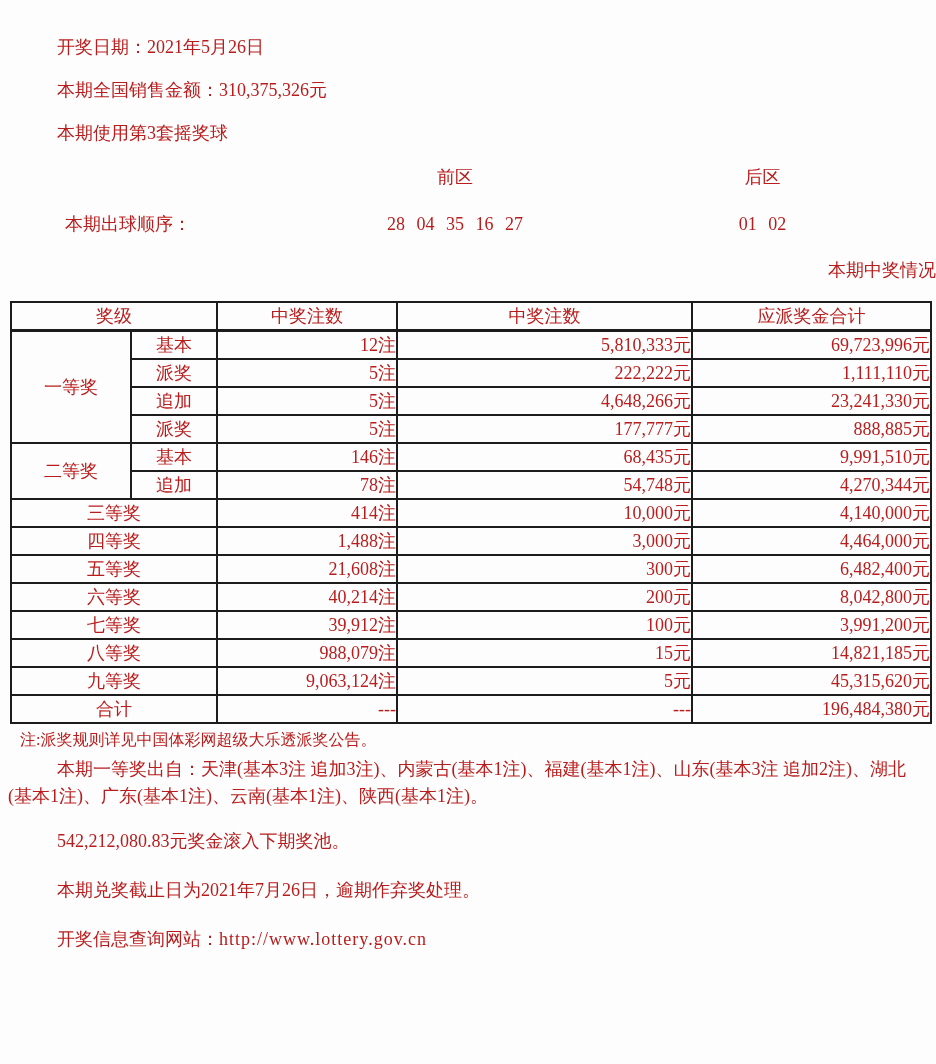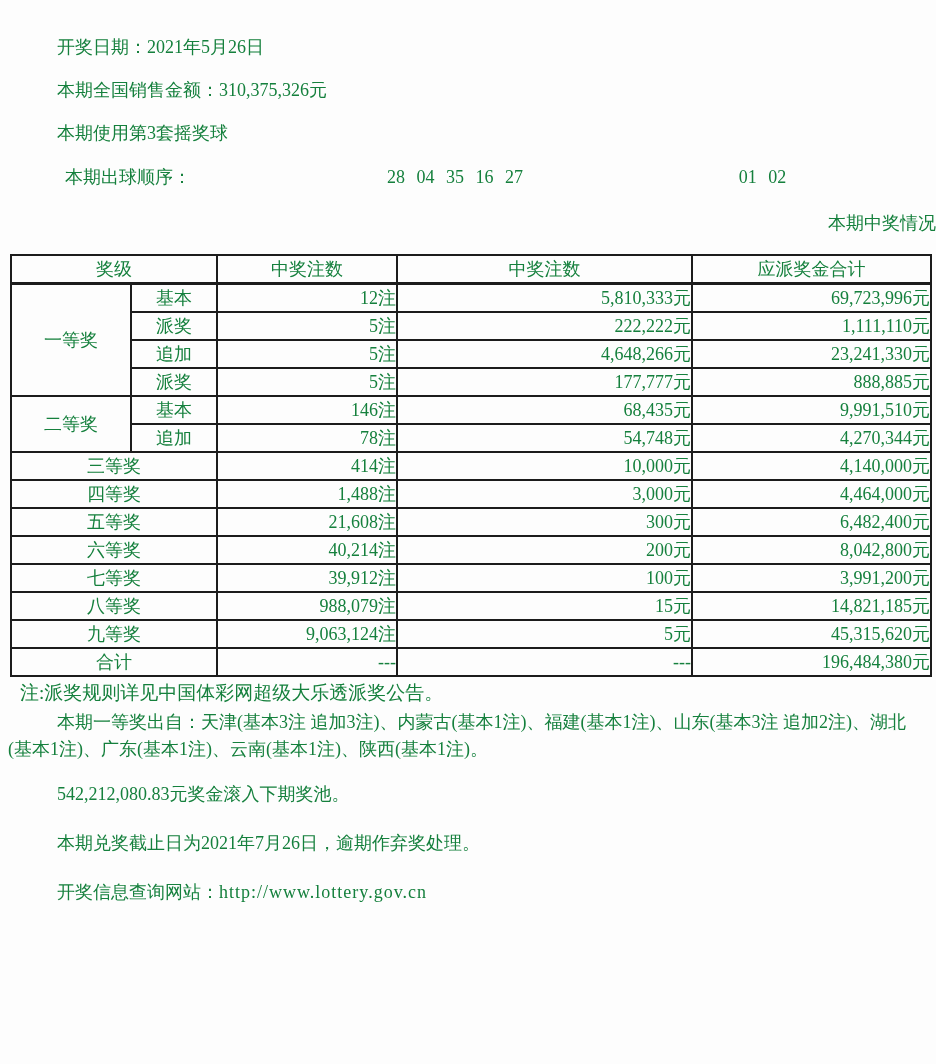--- a/index.html
+++ b/index.html
@@ -1,20 +1,20 @@
 <!DOCTYPE html>
 <html><head>
 <meta charset="utf-8">
 <style>
   * { box-sizing: border-box; margin: 0; padding: 0; }
   html,body { background:#ffffff; }
   .page {
     width: 936px; height: 1064px;
     background: #fdfdfd;
-    color: #15803d;
+    color: #b91c1c;
     font-family: "Liberation Serif", "DejaVu Serif", serif;
     font-size: 18px;
     position: relative;
     overflow: hidden;
   }
   .top-block { padding-top: 36px; }
   .top-line { margin: 0 0 21px 57px; line-height: 22px; }
 
   .zone-row {
     display: grid;
@@ -44,38 +44,42 @@
     padding: 0;
     overflow: hidden;
     white-space: nowrap;
   }
   table.prize thead th { border-bottom-width: 3px; }
   td.lvl  { text-align: center; margin-left: 44px; }
   td.sub  { text-align: center; }
   td.lvl2 { text-align: center; font-family: Liberation Serif, serif; }
   td.num  { text-align: right; padding-right: 10px; }
 
-  .rule-note { margin: 8px 4px 0 20px; font-size: 19px; line-height: 16px; }
+  .rule-note { margin: 8px 4px 0 20px; font-size: 16px; line-height: 16px; }
   .origin { margin: 8px 10px 0 8px; text-indent: 49px; line-height: 27px; }
   .rollover { margin: 20px 17px 0 57px; line-height: 22px; }
   .deadline { margin: 27px 0 0 57px; line-height: 22px; }
   .query    { margin: 27px 0 0 57px; line-height: 22px; }
   .query .url { letter-spacing: 1px; }
 </style>
 </head>
 <body>
 
 <div class="page">
 
   <div class="top-block">
     <p class="top-line">开奖日期：2021年5月26日</p>
     <p class="top-line">本期全国销售金额：310,375,326元</p>
     <p class="top-line">本期使用第3套摇奖球</p>
   </div>
 
+  <div class="zone-row first">
+    <div class="front-col">前区</div>
+    <div class="back-col">后区</div>
+  </div>
 
   <div class="zone-row">
     <div class="row-label">本期出球顺序：</div>
     <div class="front-col">28 04 35 16 27</div>
     <div class="back-col">01 02</div>
   </div>
 
 
   <div class="table-title">本期中奖情况</div>
 

